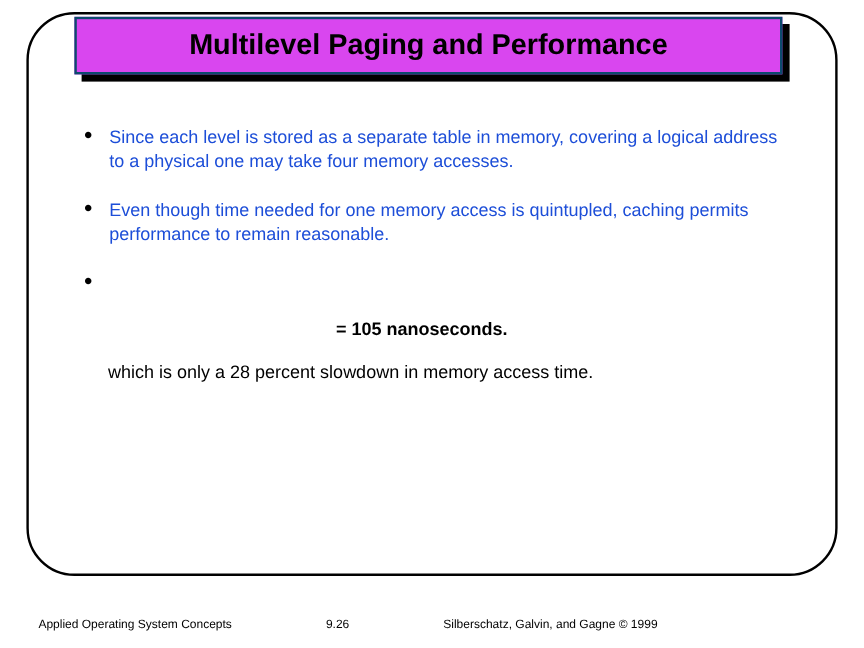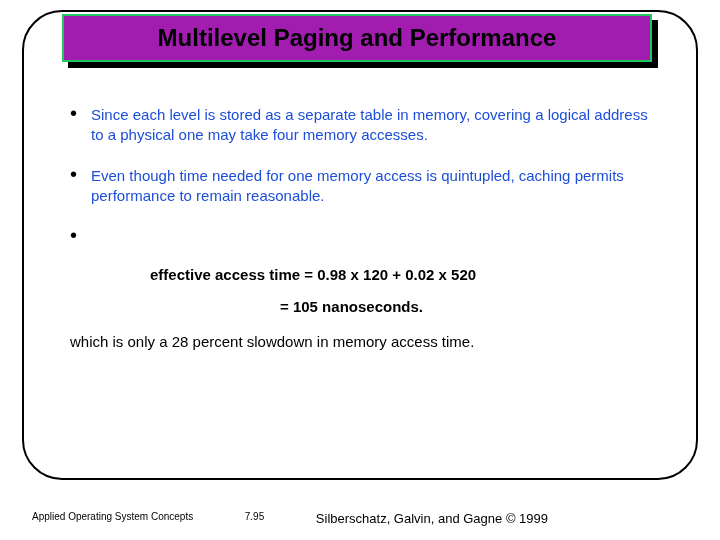--- a/index.html
+++ b/index.html
@@ -27,22 +27,22 @@
     width: 590px;
     height: 48px;
     background: #000;
   }
   .title-box {
     position: absolute;
     left: 62px;
     top: 14px;
     width: 590px;
     height: 48px;
-    background: #a21caf;
-    border: 2px solid #22c55e;
+    background: #d946ef;
+    border: 2px solid #0c4a6e;
     display: flex;
     align-items: center;
     justify-content: center;
   }
   .title-box h1 {
     font-size: 24px;
     font-weight: bold;
     color: #000;
   }
   .content {
@@ -73,35 +73,36 @@
   .calc-line {
     font-size: 15px;
     font-weight: bold;
     line-height: 1.3;
     margin-bottom: 12px;
   }
   .calc-line.indent2 {
     margin-left: 130px;
   }
   .closing {
+    margin-left: 20px;
     font-size: 15px;
     line-height: 1.3;
   }
   .footer {
     position: absolute;
     left: 0;
     bottom: 14px;
     width: 580px;
     display: flex;
     justify-content: space-between;
     padding: 0 32px;
     font-size: 10px;
     color: #000;
   }
-  .copyright { font-size: 13px; }
+  .copyright { font-size: 10px; }
 </style>
 </head>
 <body>
 
 <div class="frame"></div>
 
 <div class="title-shadow"></div>
 <div class="title-box">
   <h1>Multilevel Paging and Performance</h1>
 </div>
@@ -116,25 +117,24 @@
   <div class="bullet-item">
     <span class="bullet">•</span>
     <span class="bullet-text">Even though time needed for one memory access is quintupled, caching permits performance to remain reasonable.</span>
   </div>
 
   <div class="bullet-item">
     <span class="bullet">•</span>
   </div>
 
   <div class="calc-block">
-    <div class="calc-line">effective access time = 0.98 x 120 + 0.02 x 520</div>
     <div class="calc-line indent2">= 105 nanoseconds.</div>
   </div>
 
   <div class="closing">which is only a 28 percent slowdown in memory access time.</div>
 
 </div>
 
 <div class="footer">
   <span>Applied Operating System Concepts</span>
-  <span>7.95</span>
+  <span>9.26</span>
   <span class="copyright">Silberschatz, Galvin, and Gagne © 1999</span>
 </div>
 
 </body></html>

